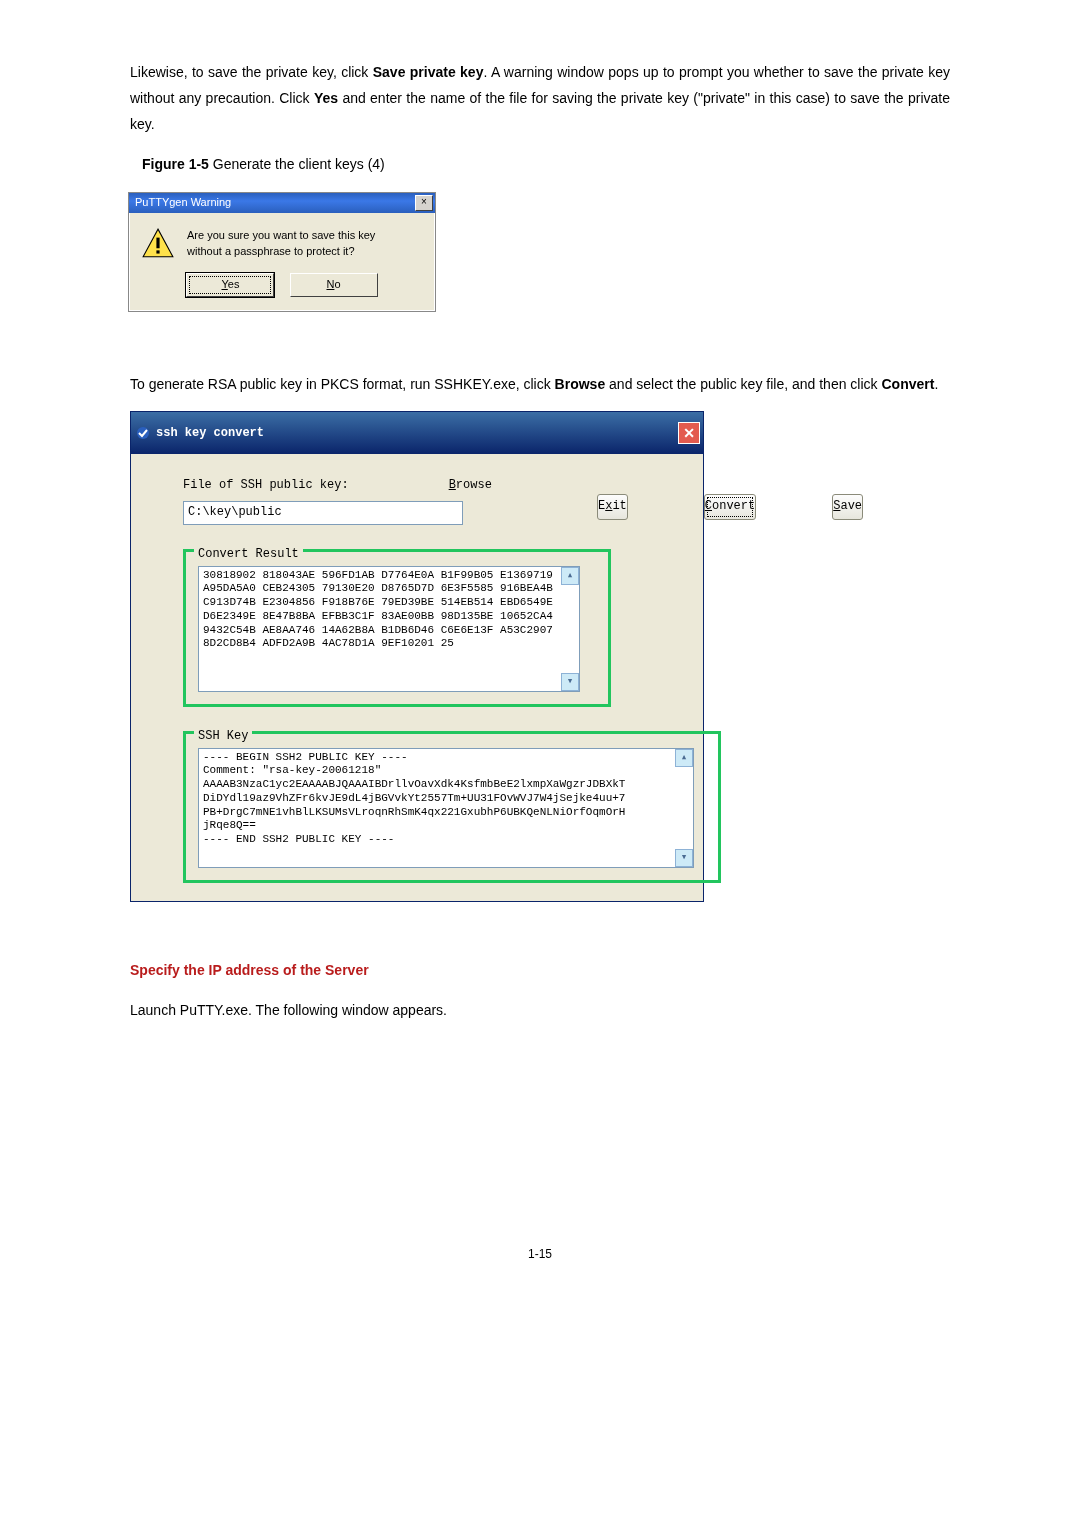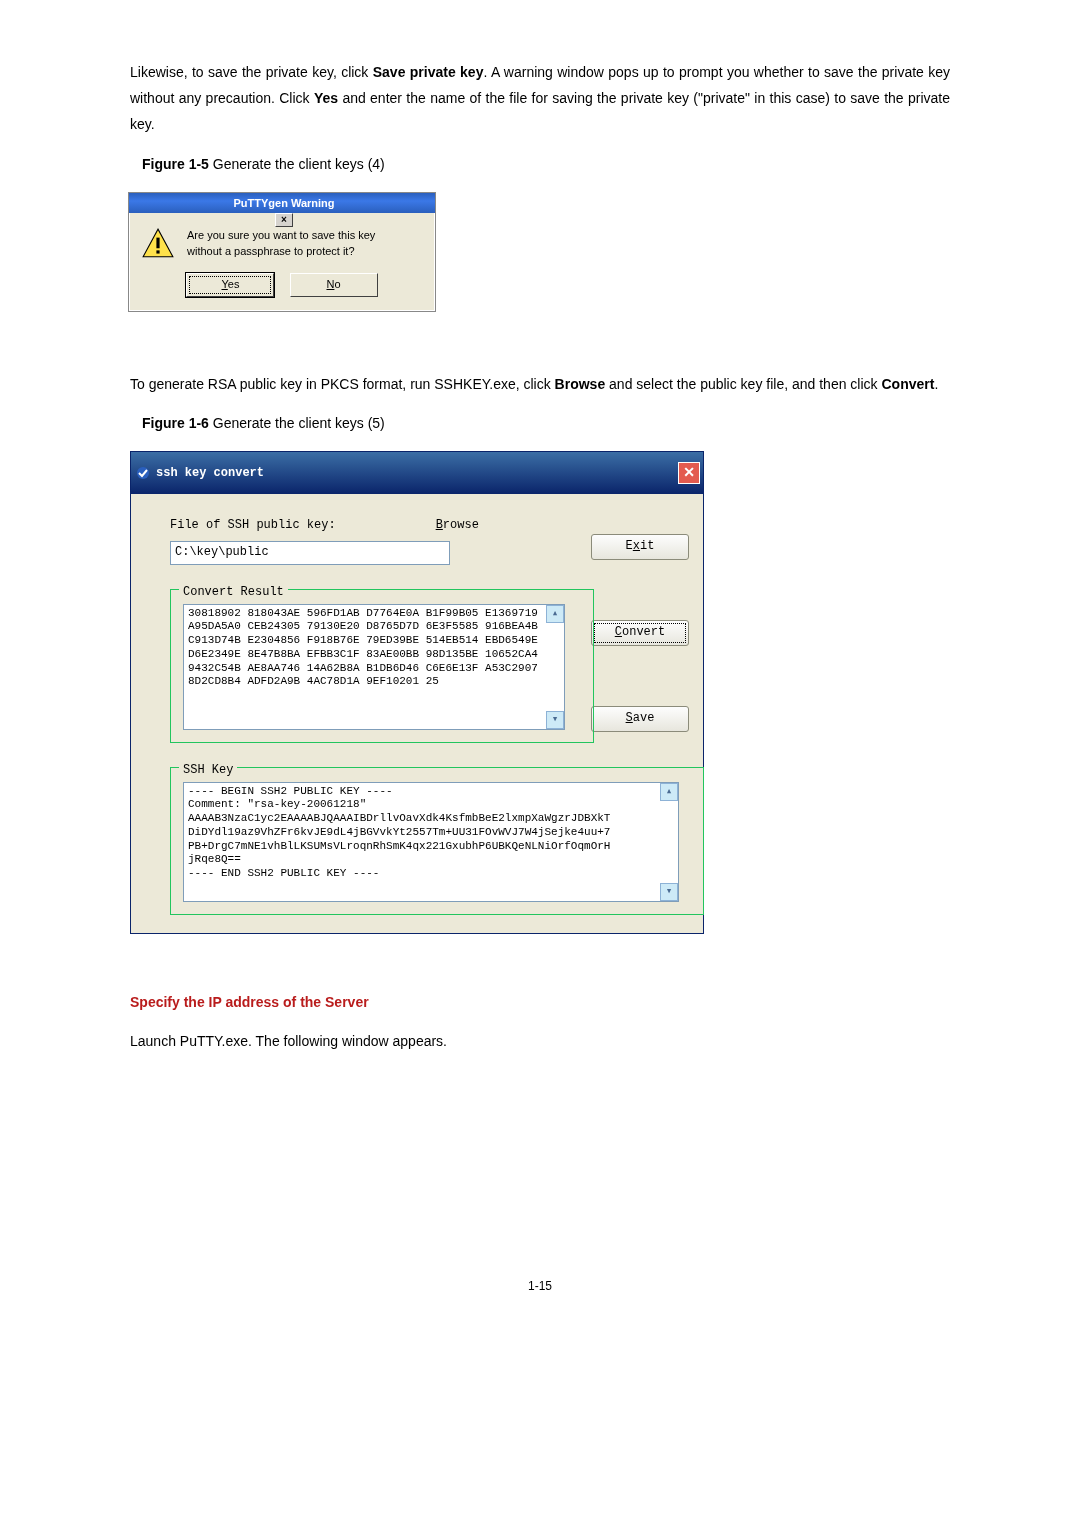--- a/index.html
+++ b/index.html
@@ -30,22 +30,21 @@
     box-shadow: 0 0 0 1px #fff inset;
     margin-left: -2px;
   }
   .dlg-warn .titlebar {
     height: 20px;
     background: linear-gradient(#2a5fbd, #3b78e7 40%, #2a5fbd);
     color: #fff;
     display: flex;
     align-items: center;
     padding: 0 2px 0 6px;
-    font-weight: bold;
-    flex-direction: column;
+    font-weight: normal;
   }
   .dlg-warn .titlebar .spacer { flex: 1; }
   .dlg-warn .titlebar .xbtn {
     width: 16px; height: 14px;
     background: #d6d3ce;
     border: 1px solid #fff;
     border-right-color: #404040;
     border-bottom-color: #404040;
     color: #000;
     font-size: 10px;
@@ -113,21 +112,21 @@
   .dlg-conv .titlebar .spacer { flex:1; }
   .dlg-conv .titlebar .closebtn {
     width: 20px; height: 20px;
     background: #e35b4f;
     border: 1px solid #fff;
     display:flex; align-items:center; justify-content:center;
     color:#fff; font-family:Arial; font-size:14px; font-weight:bold;
     cursor:pointer;
   }
   .dlg-conv .content {
-    padding: 20px 18px 18px 39px;
+    padding: 20px 18px 18px 52px;
     position: relative;
   }
   .dlg-conv .row1 {
     display: flex;
     align-items: center;
     gap: 100px;
     margin-bottom: 4px;
   }
   .dlg-conv .filebox {
     width: 270px;
@@ -135,44 +134,43 @@
     background: #fff;
     border: 1px solid #7f9db9;
     padding: 1px 4px;
     margin-top: 4px;
     font-family: "Courier New", monospace;
     font-size: 12px;
     line-height: 18px;
   }
   .side-btns {
     position: absolute;
-    right: 14px;
+    right: 8px;
     top: 40px;
     width: 98px;
     display: flex;
-    flex-direction: column;
-    gap: 60px;
+    gap: 76px;
   }
   .xp-btn {
     height: 24px;
     background: linear-gradient(#fdfdfd, #e7e6dd);
     border: 1px solid #8b8b7a;
     border-radius: 3px;
     font-family: "Courier New", monospace;
     font-size: 12px;
     text-align: center;
     line-height: 22px;
     cursor: pointer;
   }
   .xp-btn.focus {
     outline: 1px dotted #000;
     outline-offset: -4px;
   }
   .groupbox {
-    border: 1px solid #22c55e;
+    border: 3px solid #22c55e;
     margin-top: 24px;
     padding: 14px 12px 12px 12px;
     position: relative;
     width: 398px;
   }
   .groupbox.wide { width: 508px; }
   .groupbox .legend {
     position: absolute;
     top: -9px; left: 8px;
     background: #ece9d8;
@@ -248,23 +246,20 @@
     <div class="btnrow">
       <span class="win-btn focus"><span class="ul">Y</span><span>es</span></span>
       <span class="win-btn"><span class="ul">N</span><span>o</span></span>
     </div>
   </div>
 
   <p class="body-text" style="margin-top:60px;">
     <span>To generate RSA public key in PKCS format, run SSHKEY.exe, click </span><span class="bold">Browse</span><span> and select the public key file, and then click </span><span class="bold">Convert</span><span>.</span>
   </p>
 
-  <p class="caption">
-    <span class="bold">Figure 1-6 </span><span>Generate the client keys (5)</span>
-  </p>
 
   <div class="dlg-conv">
     <div class="titlebar">
       <span class="tb-icon">
         <svg viewBox="0 0 16 16">
             <circle cx="8" cy="8" r="6" fill="#2a5fbd"></circle>
             <path d="M4 8 L7 11 L12 5" stroke="#fff" stroke-width="2" fill="none"></path>
           </svg>
       </span>
       <span>ssh key convert</span>

